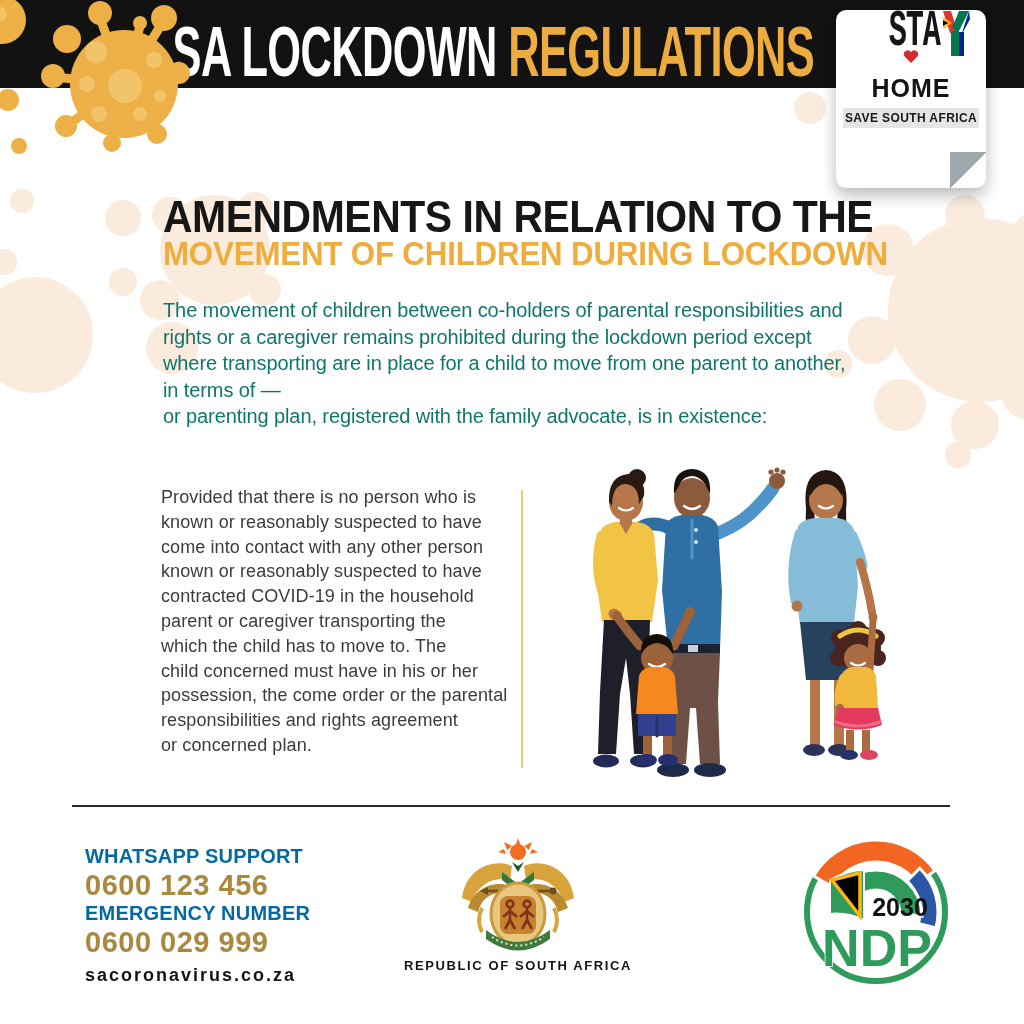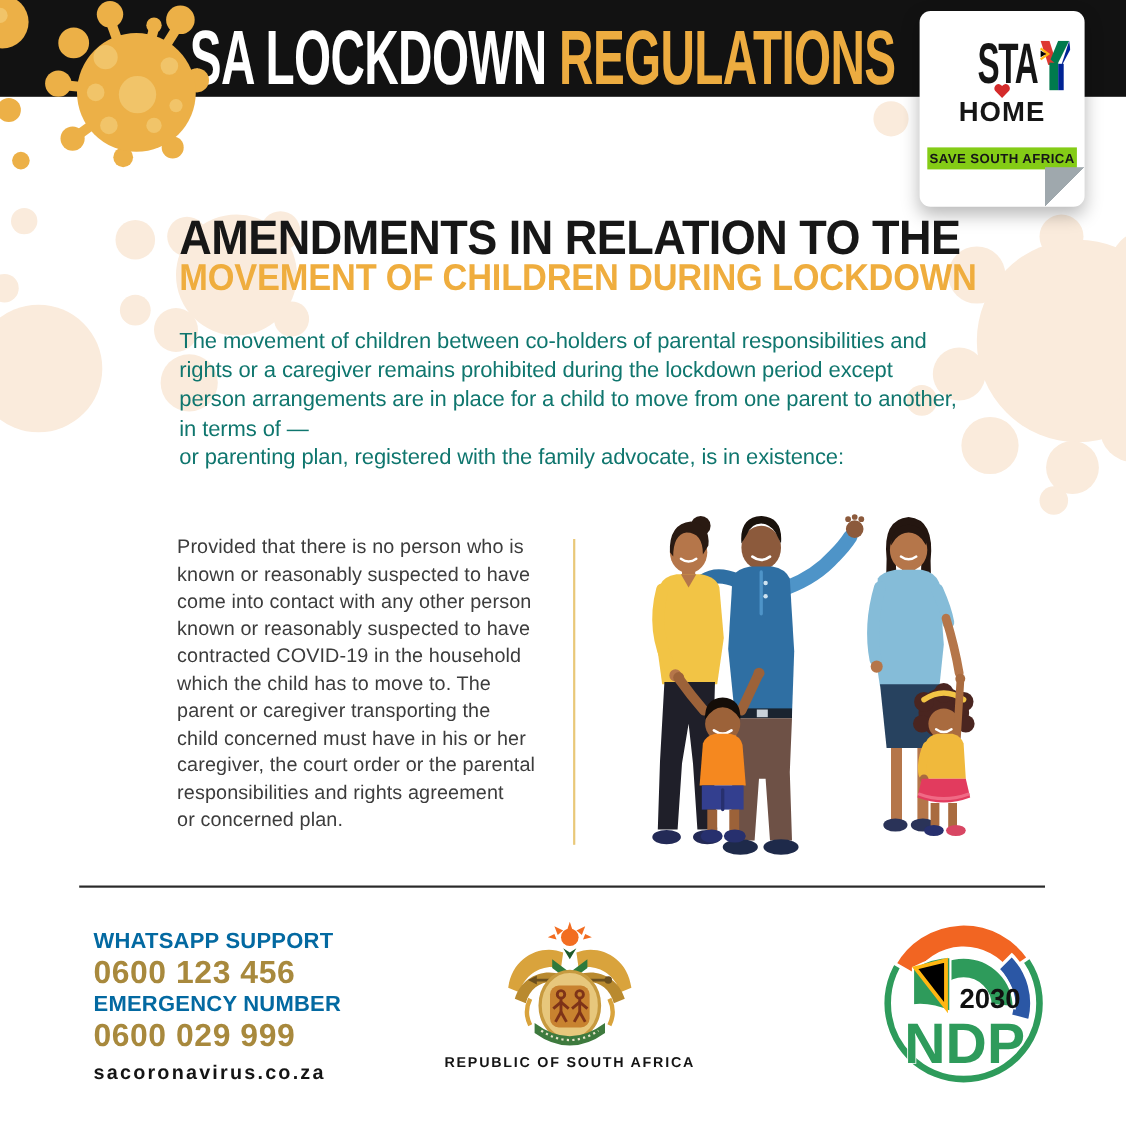--- a/index.html
+++ b/index.html
@@ -17,29 +17,29 @@
     letter-spacing:-1px;transform:scaleX(0.62);transform-origin:50% 0;z-index:3;
   }
   .topbar-title .gold{color:#EDAC40;}
   .virus-decor{position:absolute;top:0;left:0;z-index:4;}
   
   .stay-card{
     position:absolute;left:836px;top:10px;width:150px;height:178px;z-index:5;
     background:#ffffff;border-radius:10px;box-shadow:0 7px 16px rgba(0,0,0,0.28);
     text-align:center;
   }
-  .stay-row{display:flex;justify-content:center;align-items:flex-start;margin-top:26px;height:48px;}
+  .stay-row{display:flex;justify-content:center;align-items:flex-start;height:48px;font-family:Liberation Mono, monospace;}
   .stay-sta{
     font-size:52px;font-weight:700;color:#151515;line-height:44px;
     letter-spacing:-2px;transform:scaleX(0.58);transform-origin:100% 0;
   }
   .stay-heart{margin-top:-8px;height:14px;}
-  .stay-home{font-size:25px;font-weight:700;color:#151515;letter-spacing:1px;line-height:24px;margin-top:0px;}
+  .stay-home{font-size:25px;font-weight:700;color:#151515;letter-spacing:1px;line-height:24px;margin-top:12px;}
   .stay-banner{
-    margin:20px 7px 0;background:#84cc16;color:#161616;
+    margin:8px 7px 0;background:#e5e5e5;color:#161616;
     font-size:12px;font-weight:700;letter-spacing:0.4px;padding:3px 0;
   }
   .stay-fold{
     position:absolute;right:0;bottom:0;width:36px;height:36px;
     background:linear-gradient(135deg,#9FA8AD 50%,rgba(255,255,255,0) 50%);
   }
   
   .h1{
     position:absolute;left:163px;top:192px;font-size:44px;font-weight:700;
     color:#171717;white-space:nowrap;letter-spacing:-0.5px;
@@ -165,35 +165,35 @@
   <div class="stay-banner">SAVE SOUTH AFRICA</div>
   <div class="stay-fold"></div>
 </div>
 
 <div class="h1">AMENDMENTS IN RELATION TO THE</div>
 <div class="h2">MOVEMENT OF CHILDREN DURING LOCKDOWN</div>
 
 <div class="intro">
   <div>The movement of children between co-holders of parental responsibilities and</div>
   <div>rights or a caregiver remains prohibited during the lockdown period except</div>
-  <div>person arrangements are in place for a child to move from one parent to another,</div>
+  <div>where transporting are in place for a child to move from one parent to another,</div>
   <div>in terms of —</div>
   <div>or parenting plan, registered with the family advocate, is in existence:</div>
 </div>
 
 <div class="proviso">
   <div>Provided that there is no person who is</div>
   <div>known or reasonably suspected to have</div>
   <div>come into contact with any other person</div>
   <div>known or reasonably suspected to have</div>
   <div>contracted COVID-19 in the household</div>
+  <div>parent or caregiver transporting the</div>
   <div>which the child has to move to. The</div>
-  <div>parent or caregiver transporting the</div>
   <div>child concerned must have in his or her</div>
-  <div>caregiver, the court order or the parental</div>
+  <div>possession, the come order or the parental</div>
   <div>responsibilities and rights agreement</div>
   <div>or concerned plan.</div>
 </div>
 
 <div class="gold-vline"></div>
 
 <svg class="families" width="372" height="316" viewBox="0 0 372 316">
   <g stroke-linecap="round">
 
     <path d="M130,66 Q112,58 100,66" stroke="#2F6FA3" stroke-width="13" fill="none"></path>

